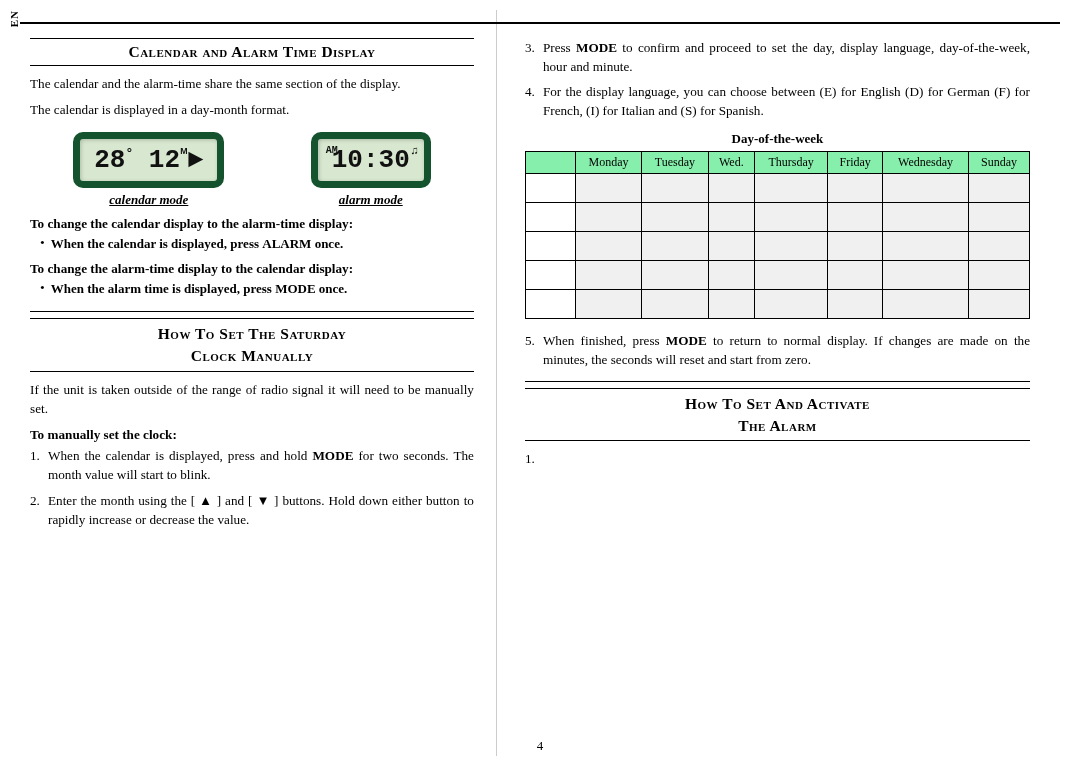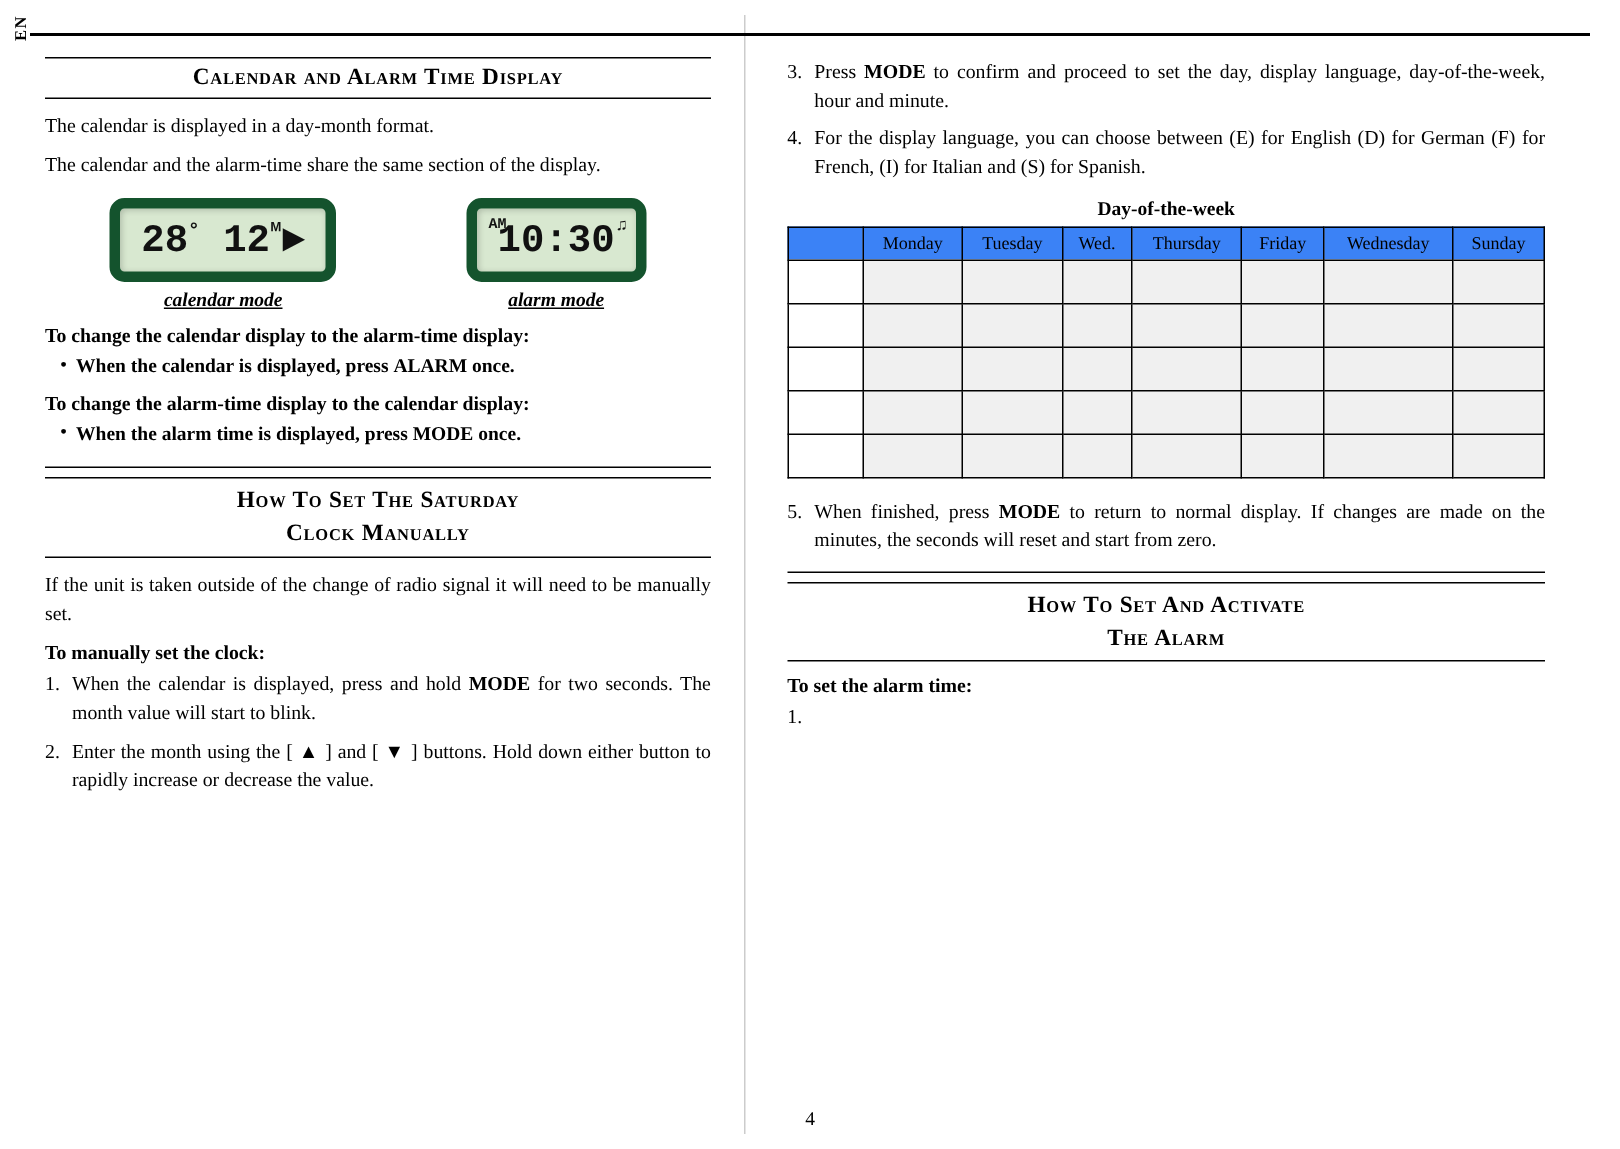--- a/index.html
+++ b/index.html
@@ -204,21 +204,21 @@
       border-collapse: collapse;
       margin-bottom: 12px;
       font-size: 12px;
     }
 
     .dow-table th {
       border: 1px solid #000;
       padding: 3px 5px;
       text-align: center;
       font-weight: normal;
-      background: #3b82f6;
+      background: #86efac;
     }
 
     .dow-table td {
       border: 1px solid #000;
       padding: 14px 5px;
       text-align: center;
       background: #f0f0f0;
     }
 
     .dow-table td:first-child {
@@ -240,22 +240,22 @@
 
 <div class="en-label">EN</div>
 <div class="top-line"></div>
 
 <div class="page">
 
   <div class="left-col">
 
     <div class="section-title">Calendar and Alarm Time Display</div>
 
+    <p class="body-text">The calendar and the alarm-time share the same section of the display.</p>
     <p class="body-text">The calendar is displayed in a day-month format.</p>
-    <p class="body-text">The calendar and the alarm-time share the same section of the display.</p>
 
     <div class="display-area">
       <div class="display-box">
         <div class="lcd-screen">
           28<span class="superscript">°</span> 12<span class="superscript">ᴹ</span>►
         </div>
         <div class="display-label">calendar mode</div>
       </div>
       <div class="display-box">
         <div class="lcd-screen">
@@ -277,21 +277,21 @@
       <span class="bullet-text">When the alarm time is displayed, press <strong>MODE</strong> once.</span>
     </div>
 
     <hr class="section-divider">
 
     <div class="section-title two-line">
       <span>How To Set The Saturday</span><br>
       <span>Clock Manually</span>
     </div>
 
-    <p class="body-text">If the unit is taken outside of the change of radio signal it will need to be manually set.</p>
+    <p class="body-text">If the unit is taken outside of the range of radio signal it will need to be manually set.</p>
 
     <p class="sub-heading">To manually set the clock:</p>
 
     <ol class="numbered-list">
       <li>
         <span class="num-label">1.</span>
         <span>When the calendar is displayed, press and hold <strong>MODE</strong> for two seconds. The month value will start to blink.</span>
       </li>
       <li>
         <span class="num-label">2.</span>
@@ -389,21 +389,20 @@
       </li>
     </ol>
 
     <hr class="section-divider">
 
     <div class="section-title two-line">
       <span>How To Set And Activate</span><br>
       <span>The Alarm</span>
     </div>
 
-    <p class="sub-heading">To set the alarm time:</p>
 
     <ol class="numbered-list">
       <li>
         <span class="num-label">1.</span>
       </li>
     </ol>
 
   </div>
 
 </div>

